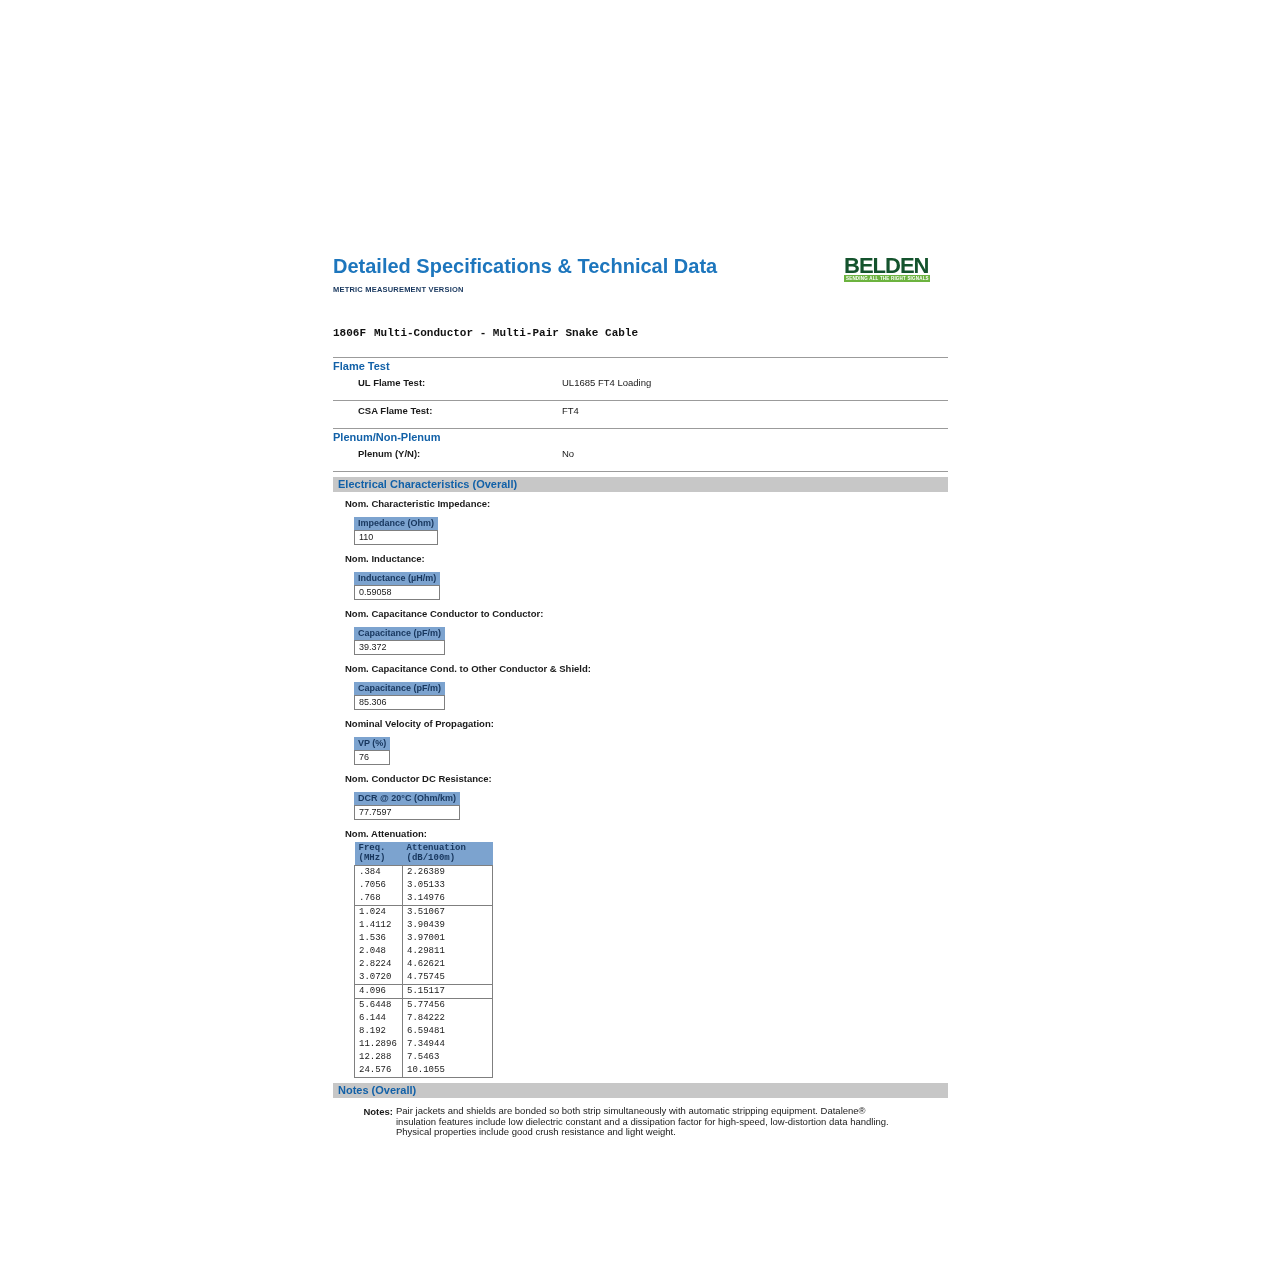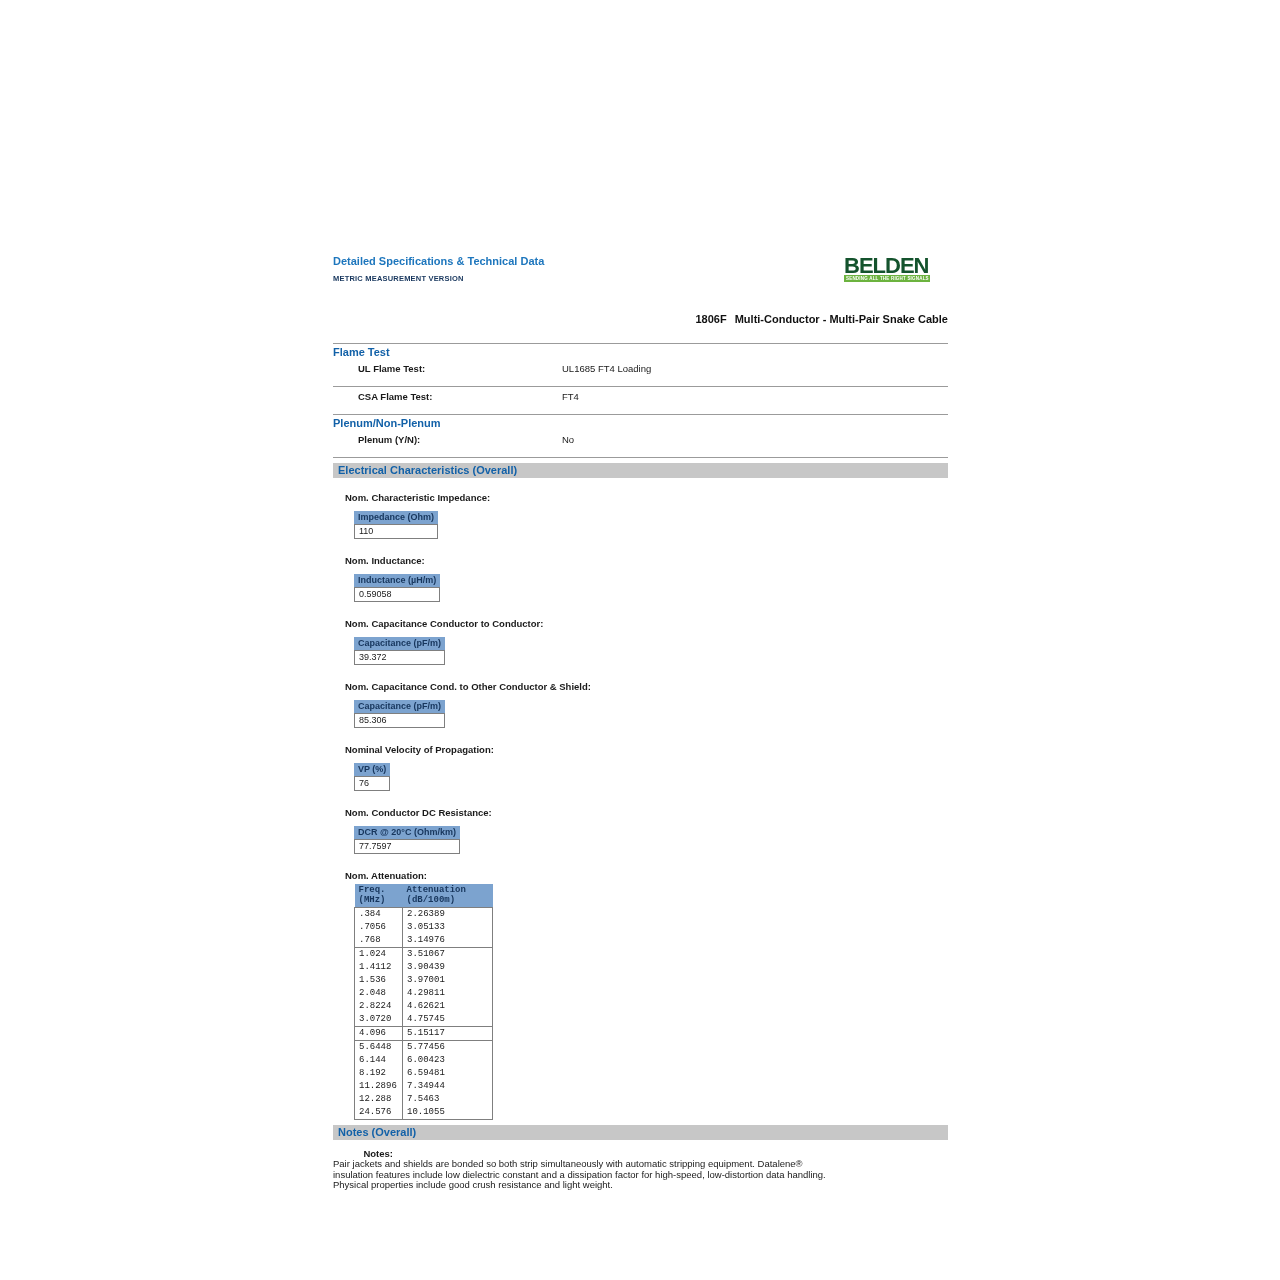--- a/index.html
+++ b/index.html
@@ -2,64 +2,64 @@
 <html><head>
 <meta charset="utf-8">
 <style>
   * { margin:0; padding:0; box-sizing:border-box; }
   html,body { width:1280px; height:1280px; background:#ffffff;
     font-family:"Liberation Sans", sans-serif; color:#1a1a1a; }
   .doc { position:absolute; left:333px; top:255px; width:615px; }
 
   
   .doc-header { position:relative; height:52px; }
-  .page-title { color:#1d76bd; font-size:11px; font-weight:bold; letter-spacing:0; }
+  .page-title { color:#1d76bd; font-size:20px; font-weight:bold; letter-spacing:0; }
   .metric-version { color:#17365d; font-size:7.5px; font-weight:bold; margin-top:7px; letter-spacing:.2px; }
   .logo { position:absolute; right:18px; top:2px; width:86px; text-align:left; }
   .logo-wordmark { color:#14532d; font-size:22px; font-weight:bold; letter-spacing:-1px; line-height:17px;
     font-stretch:condensed; }
   .logo-tagline { background:#6cb33f; color:#ffffff; font-size:4.5px; font-weight:bold;
     padding:1px 2px; margin-top:1px; white-space:nowrap; letter-spacing:.2px; }
-  .product-title { text-align:right; font-size:11px; font-weight:bold; color:#111; margin-top:6px; }
+  .product-title { font-size:11px; font-weight:bold; color:#111; margin-top:20px;font-family:Liberation Mono, monospace; }
   .product-title .pn { margin-right:8px; }
   .top-rule { border-top:1px solid #9b9b9b; margin-top:18px; }
 
   
   .section-heading { color:#1261a8; font-size:11px; font-weight:bold; padding:2px 0 1px 0; }
   .spec-row { display:flex; align-items:flex-start; border-bottom:1px solid #9b9b9b; padding:4px 0 12px 0; }
   .spec-label { width:229px; padding-left:25px; font-size:9.5px; font-weight:bold; color:#1a1a1a; }
   .spec-value { font-size:9.5px; color:#1a1a1a; }
 
   
   .bar-heading { background:#c7c7c7; color:#1261a8; font-size:11px; font-weight:bold;
     padding:1px 17px 2px 5px; margin-top:5px; }
 
   
-  .spec-item { margin-top:14px; }
+  .spec-item { margin-top:6px; }
   .spec-item-label { font-size:9.5px; font-weight:bold; margin-left:12px; }
   .mini { display:inline-block; margin:3px 0 2px 21px; vertical-align:top; }
   .mini .head { display:inline-block; background:#7ca3cf; color:#17365d; font-size:9px;
     font-weight:bold; padding:1px 4px 2px 4px; }
   .mini .val { display:block; border:1px solid #7f7f7f; background:#fff; font-size:9px;
     padding:1px 14px 2px 4px; min-height:13px; }
 
   
   table.atten { border-collapse:collapse; margin:3px 0 2px 21px;font-family:Liberation Mono, monospace; }
   table.atten th { background:#7ca3cf; color:#17365d; font-size:9px; font-weight:bold;
     text-align:left; padding:1px 4px 2px 4px; }
   table.atten td { font-size:9px; padding:1px 4px 2px 4px; border-left:1px solid #7f7f7f;
     border-right:1px solid #7f7f7f; }
   table.atten tbody tr:first-child td { border-top:1px solid #7f7f7f; }
   table.atten tbody tr:last-child td { border-bottom:1px solid #7f7f7f; }
   table.atten tr.grp td { border-top:1px solid #7f7f7f; }
   table.atten td:first-child { width:48px; }
   table.atten td:last-child { width:90px; }
 
   
-  .notes-body { display:flex; margin-top:8px;flex-direction:column; }
+  .notes-body { display:flex; margin-top:8px; }
   .notes-label { width:63px; text-align:right; font-size:9.5px; font-weight:bold; padding-right:3px; flex:none; }
   .notes-text { width:505px; font-size:9.5px; line-height:10.5px; }
 </style>
 </head>
 <body>
 
 <div class="doc">
 
   <div class="doc-header">
     <div class="page-title">Detailed Specifications &amp; Technical Data</div>
@@ -191,21 +191,21 @@
           <tr class="grp">
             <td>4.096</td>
             <td>5.15117</td>
           </tr>
           <tr class="grp">
             <td>5.6448</td>
             <td>5.77456</td>
           </tr>
           <tr>
             <td>6.144</td>
-            <td>6.00423</td>
+            <td>7.84222</td>
           </tr>
           <tr>
             <td>8.192</td>
             <td>6.59481</td>
           </tr>
           <tr>
             <td>11.2896</td>
             <td>7.34944</td>
           </tr>
           <tr>

